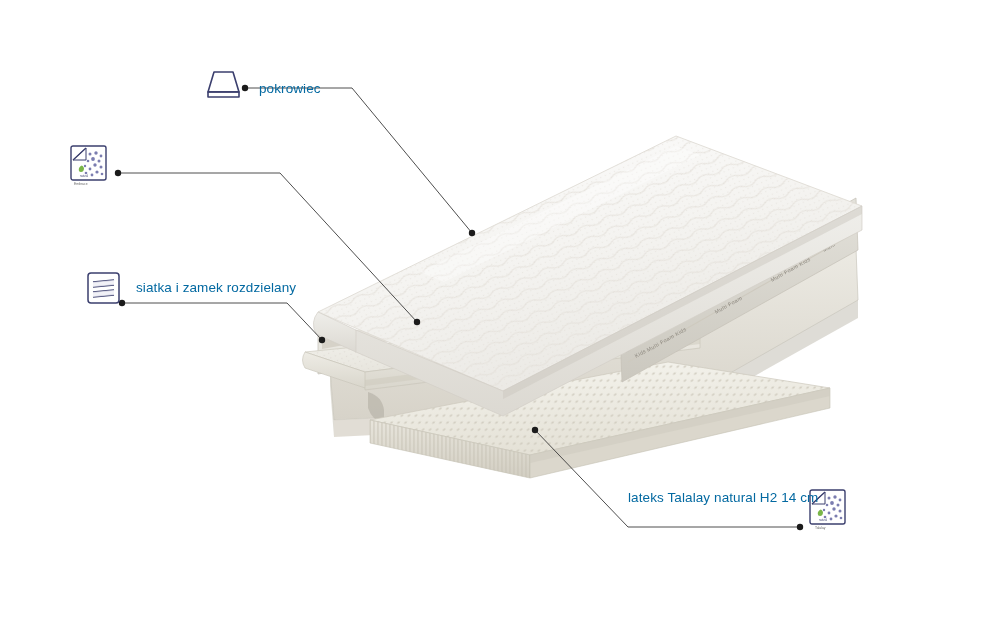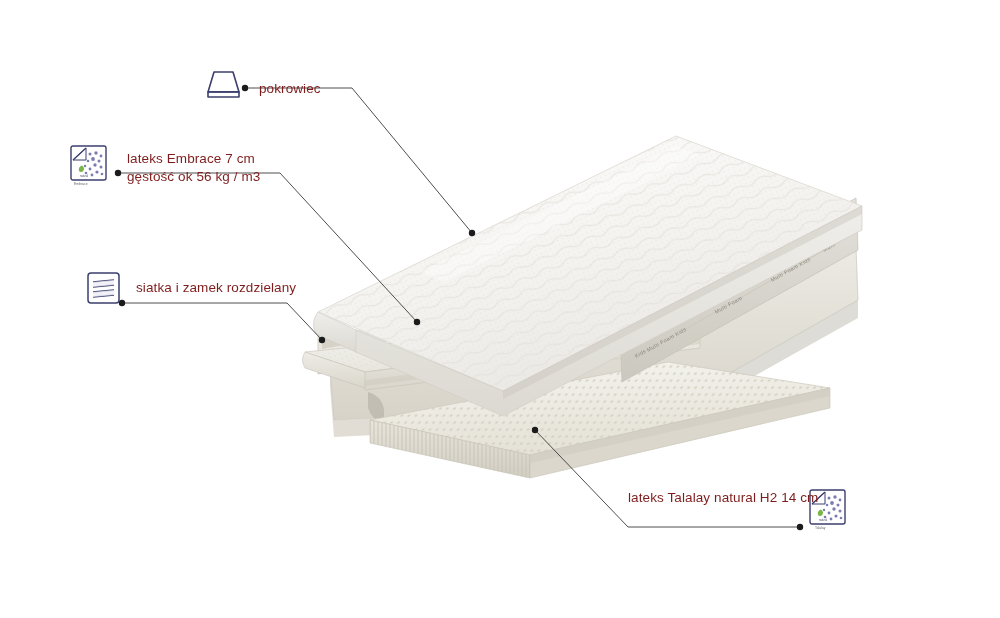--- a/index.html
+++ b/index.html
@@ -20,21 +20,21 @@
     left: 0;
     top: 0;
     width: 1000px;
     height: 618px;
   }
   .callout-text {
     position: absolute;
     font-family: "Liberation Sans", sans-serif;
     font-size: 13.5px;
     line-height: 18px;
-    color: #7f1d1d;
+    color: #0369a1;
     white-space: nowrap;
     letter-spacing: 0.1px;
   }
   .callout-text.align-right {
     text-align: right;
   }
   .callout-text .line2 {
     display: block;
   }
   #label-cover {
@@ -301,24 +301,20 @@
       <path d="M8,22 Q11,17 13,22 Q13,26 10,26 Q7,26 8,22 Z" fill="#7ab648"></path>
       <text x="9" y="31" font-family="'Liberation Sans', sans-serif" font-size="2.6" fill="#3b3f6e">natural</text>
       <text x="5" y="38.5" font-family="'Liberation Sans', sans-serif" font-size="3.4" fill="#6b6b6b">Talalay</text>
     </g>
   </svg>
 
   <div class="callout-text" id="label-cover">
     <span>pokrowiec</span>
   </div>
 
-  <div class="callout-text" id="label-embrace">
-    <span>lateks Embrace 7 cm</span>
-    <span class="line2">gęstość ok 56 kg / m3</span>
-  </div>
 
   <div class="callout-text" id="label-mesh">
     <span>siatka i zamek rozdzielany</span>
   </div>
 
   <div class="callout-text align-right" id="label-talalay">
     <span>lateks Talalay natural H2 14 cm</span>
   </div>
 
 </div>

